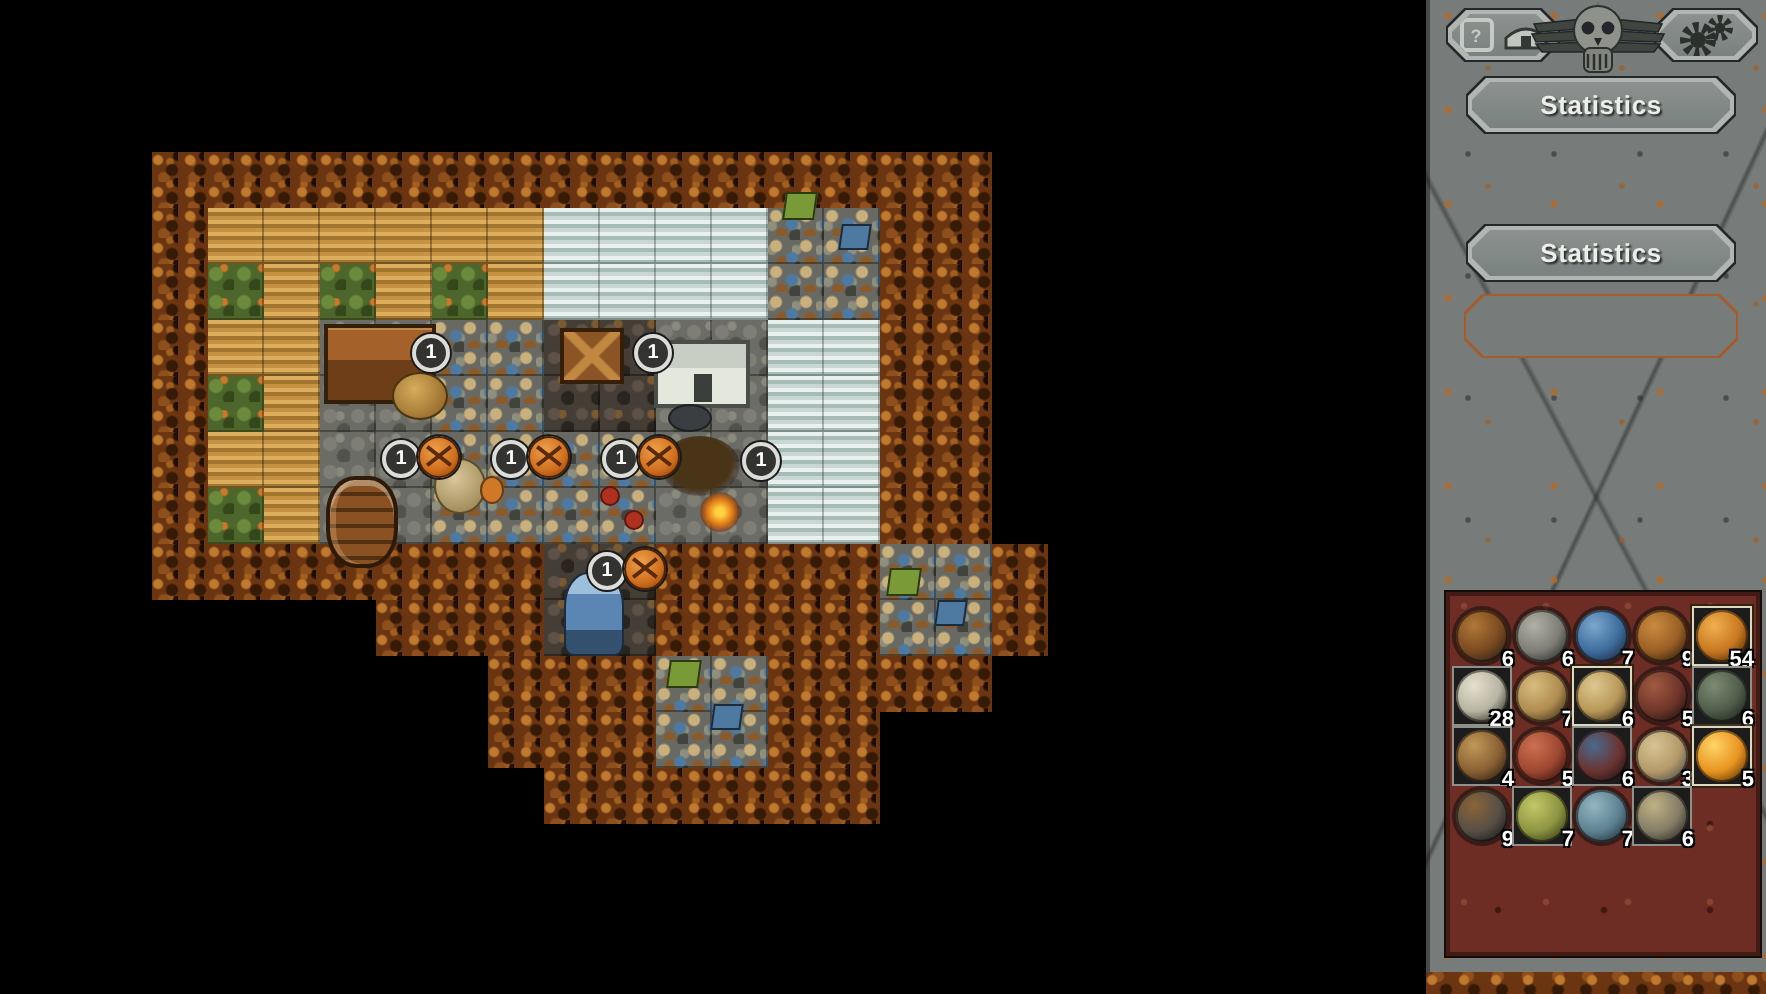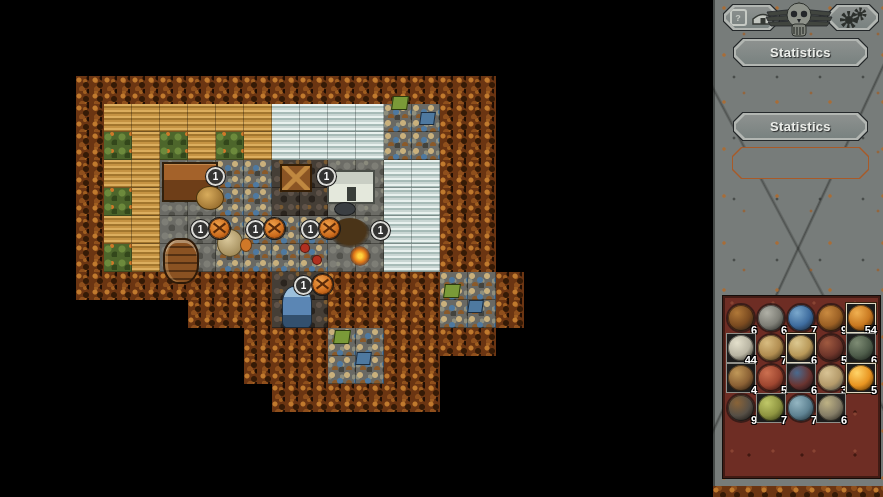--- a/index.html
+++ b/index.html
@@ -402,21 +402,21 @@
         <div class="inv-cell f-none" style="left: 104px; top: 304px;">
           <div class="ic" style="background: radial-gradient(circle at 35% 30%, rgb(201, 138, 64), rgb(154, 95, 36) 52%, rgb(42, 28, 16) 88%);"></div>
           <span class="cnt">9</span>
         </div>
         <div class="inv-cell f-bright" style="left: 134px; top: 304px;">
           <div class="ic" style="background: radial-gradient(circle at 35% 30%, rgb(240, 176, 80), rgb(200, 120, 32) 52%, rgb(74, 40, 8) 88%);"></div>
           <span class="cnt">54</span>
         </div>
         <div class="inv-cell f-gray" style="left: 14px; top: 334px;">
           <div class="ic" style="background: radial-gradient(circle at 35% 30%, rgb(228, 224, 204), rgb(184, 180, 162) 52%, rgb(46, 44, 36) 88%);"></div>
-          <span class="cnt">44</span>
+          <span class="cnt">28</span>
         </div>
         <div class="inv-cell f-none" style="left: 44px; top: 334px;">
           <div class="ic" style="background: radial-gradient(circle at 35% 30%, rgb(216, 188, 128), rgb(176, 140, 80) 52%, rgb(60, 46, 24) 88%);"></div>
           <span class="cnt">7</span>
         </div>
         <div class="inv-cell f-bright" style="left: 74px; top: 334px;">
           <div class="ic" style="background: radial-gradient(circle at 35% 30%, rgb(220, 200, 144), rgb(184, 152, 88) 52%, rgb(50, 40, 26) 88%);"></div>
           <span class="cnt">6</span>
         </div>
         <div class="inv-cell f-none" style="left: 104px; top: 334px;">

